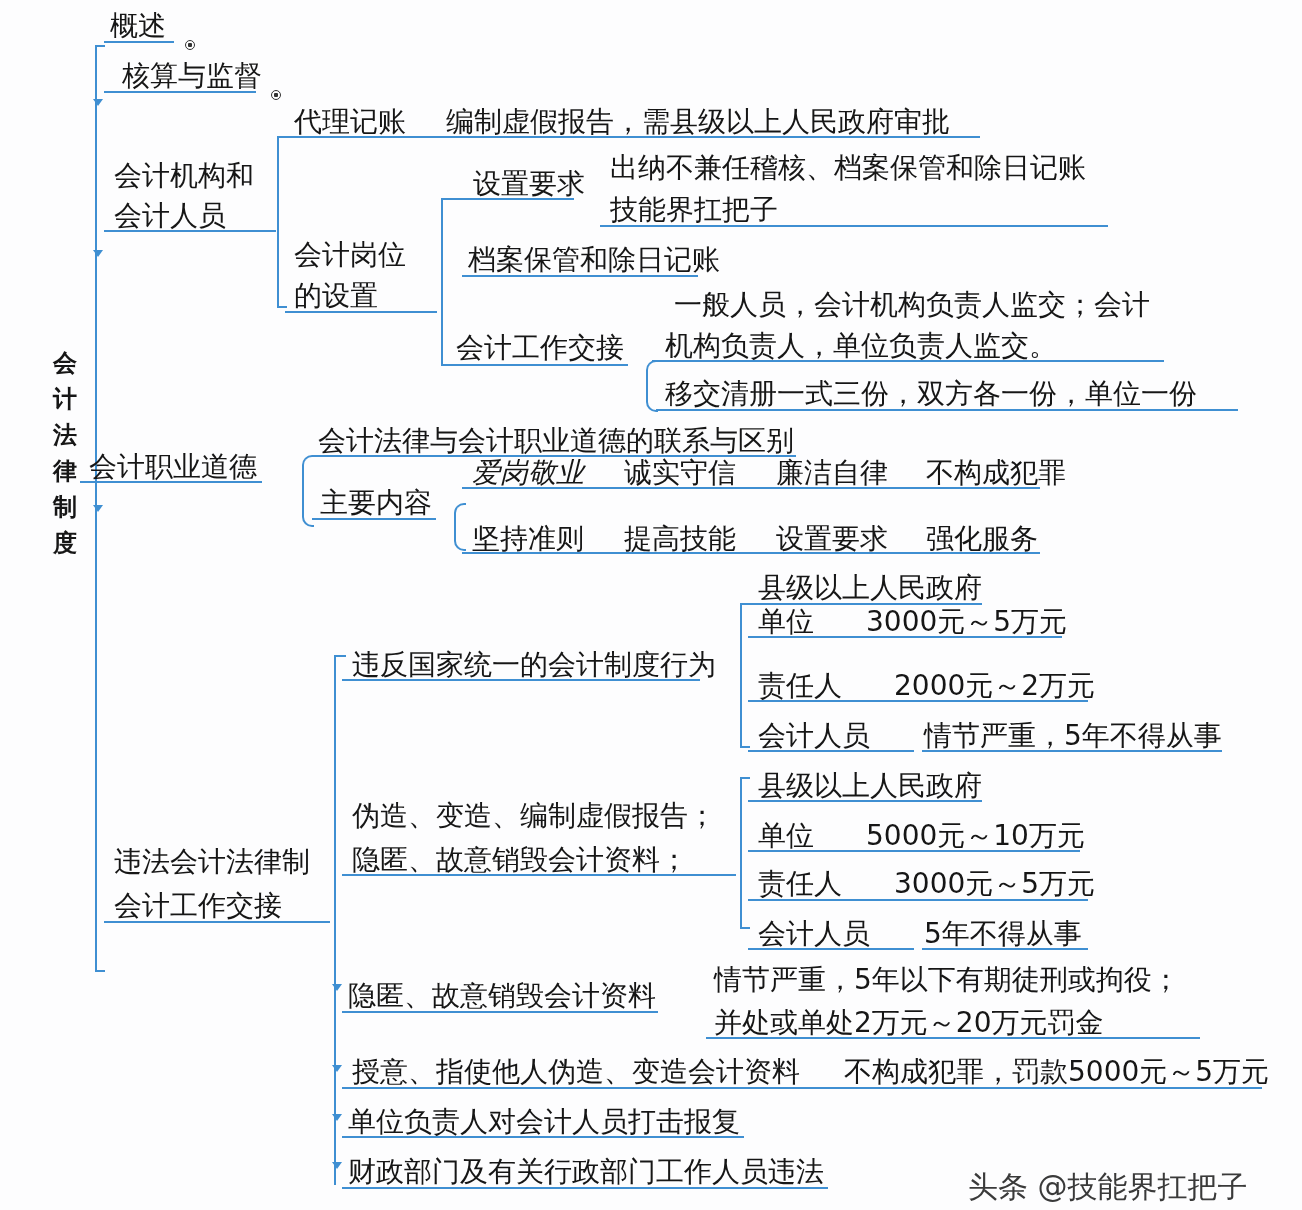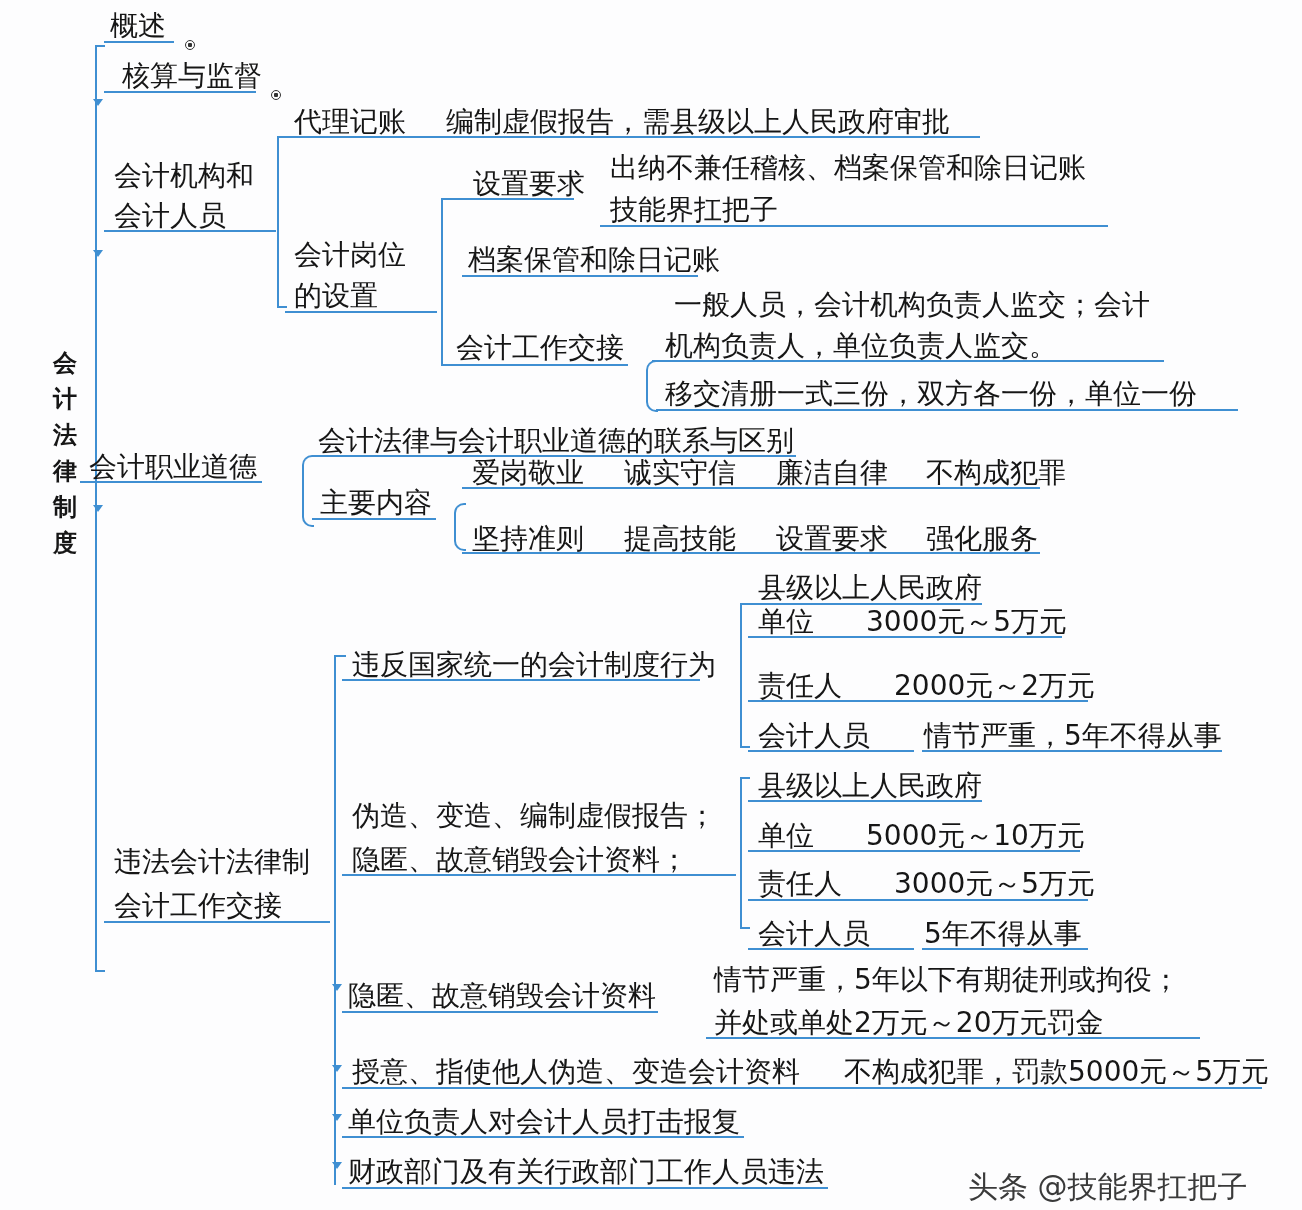--- a/index.html
+++ b/index.html
@@ -93,21 +93,21 @@
 <div class="brace" style="left:302px; top:455px; height:68px;"></div>
 <div class="t" style="left:318px; top:426px;">会计法律与会计职业道德的联系与区别</div>
 <div class="h" style="left:312px; top:455px; width:484px;"></div>
 
 <div class="t" style="left:320px; top:488px;">主要内容</div>
 <div class="h" style="left:312px; top:518px; width:124px;"></div>
 
 <div class="brace" style="left:454px; top:503px; height:44px;"></div>
 
 <div>
-  <div class="t" style="left:472px; top:458px;">爱岗敬业</div>
+  <div class="t" style="left:472px; top:458px;font-style:italic;">爱岗敬业</div>
   <div class="t" style="left:624px; top:458px;">诚实守信</div>
   <div class="t" style="left:776px; top:458px;">廉洁自律</div>
   <div class="t" style="left:926px; top:458px;">不构成犯罪</div>
 </div>
 <div class="h" style="left:462px; top:487px; width:578px;"></div>
 
 <div>
   <div class="t" style="left:472px; top:524px;">坚持准则</div>
   <div class="t" style="left:624px; top:524px;text-align:right;">提高技能</div>
   <div class="t" style="left:776px; top:524px;">设置要求</div>

